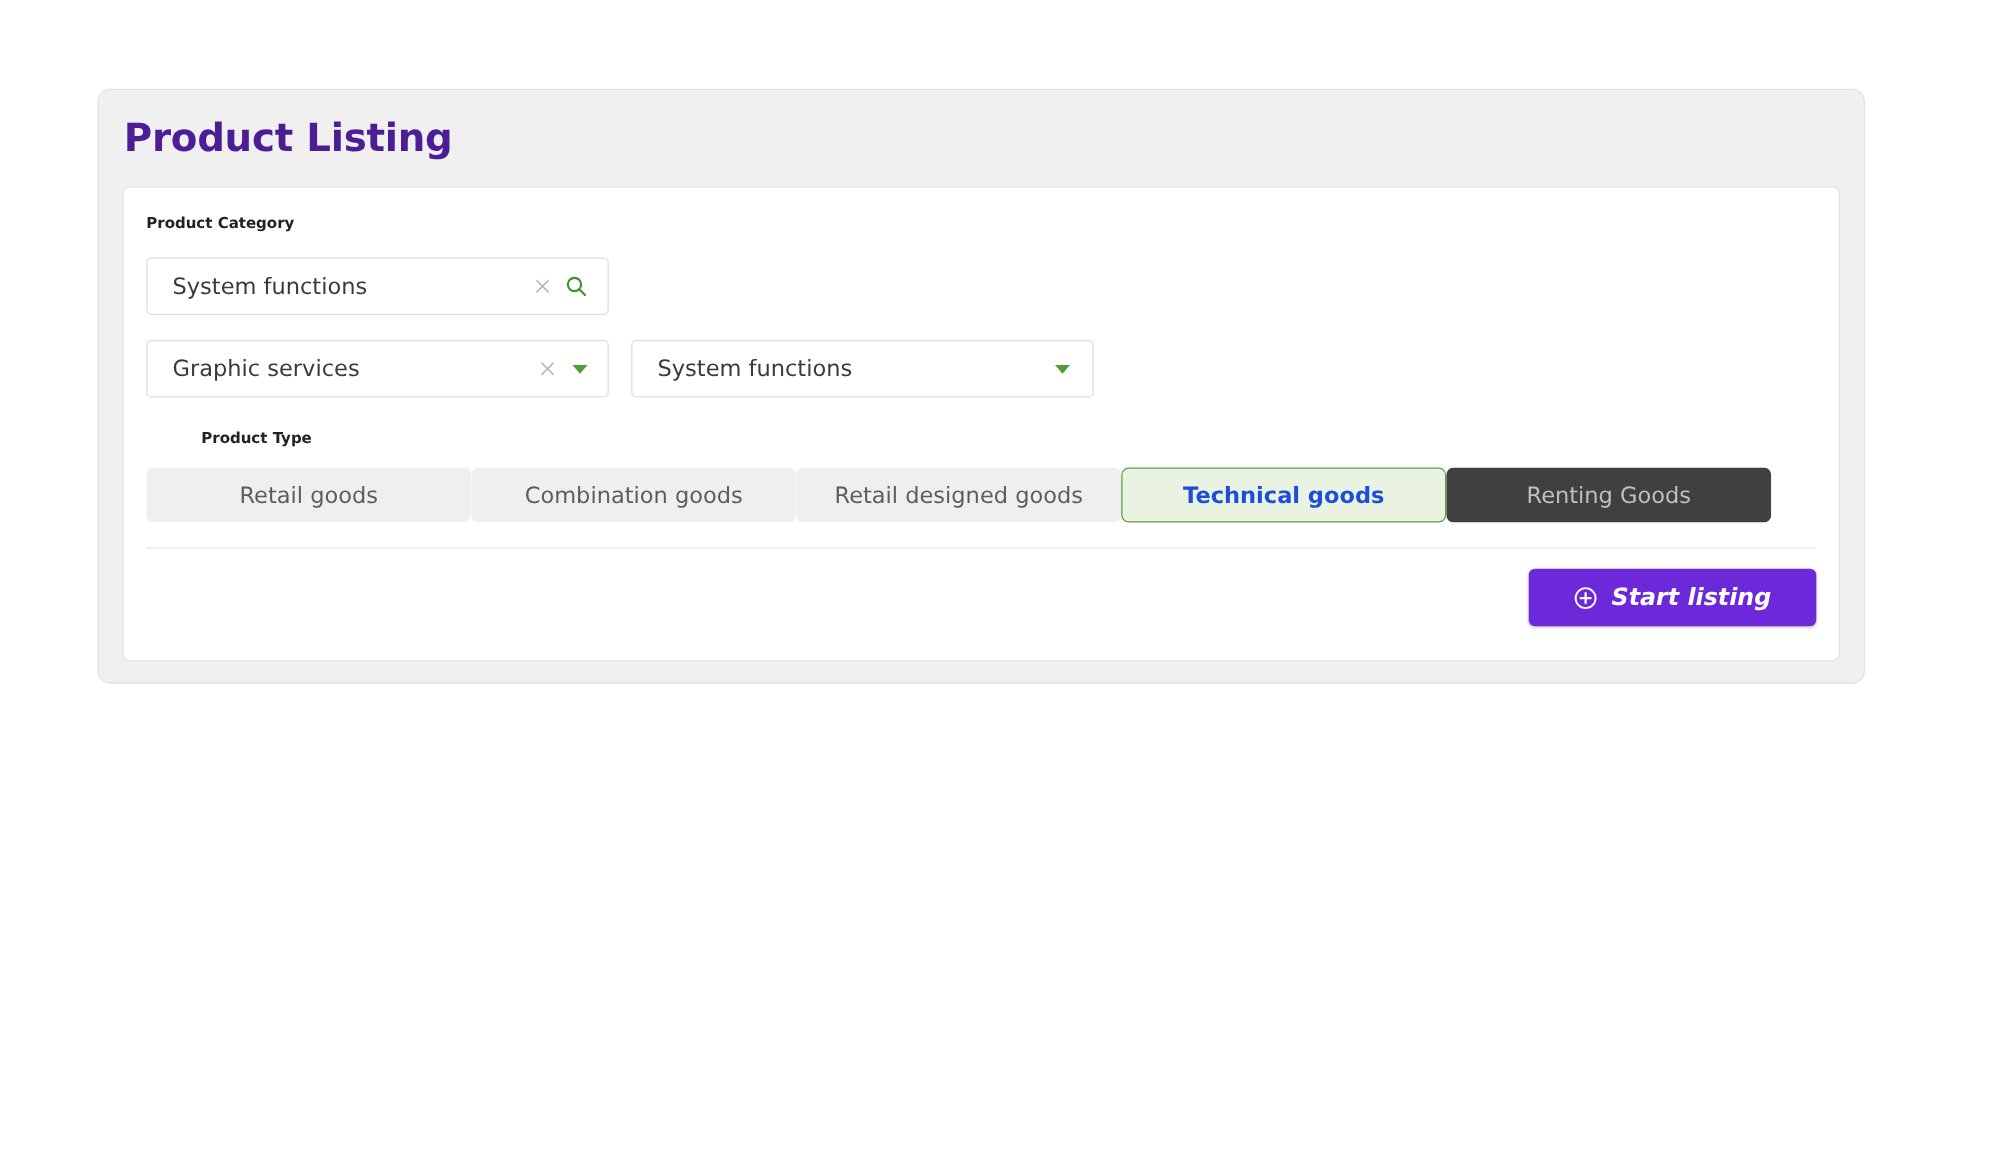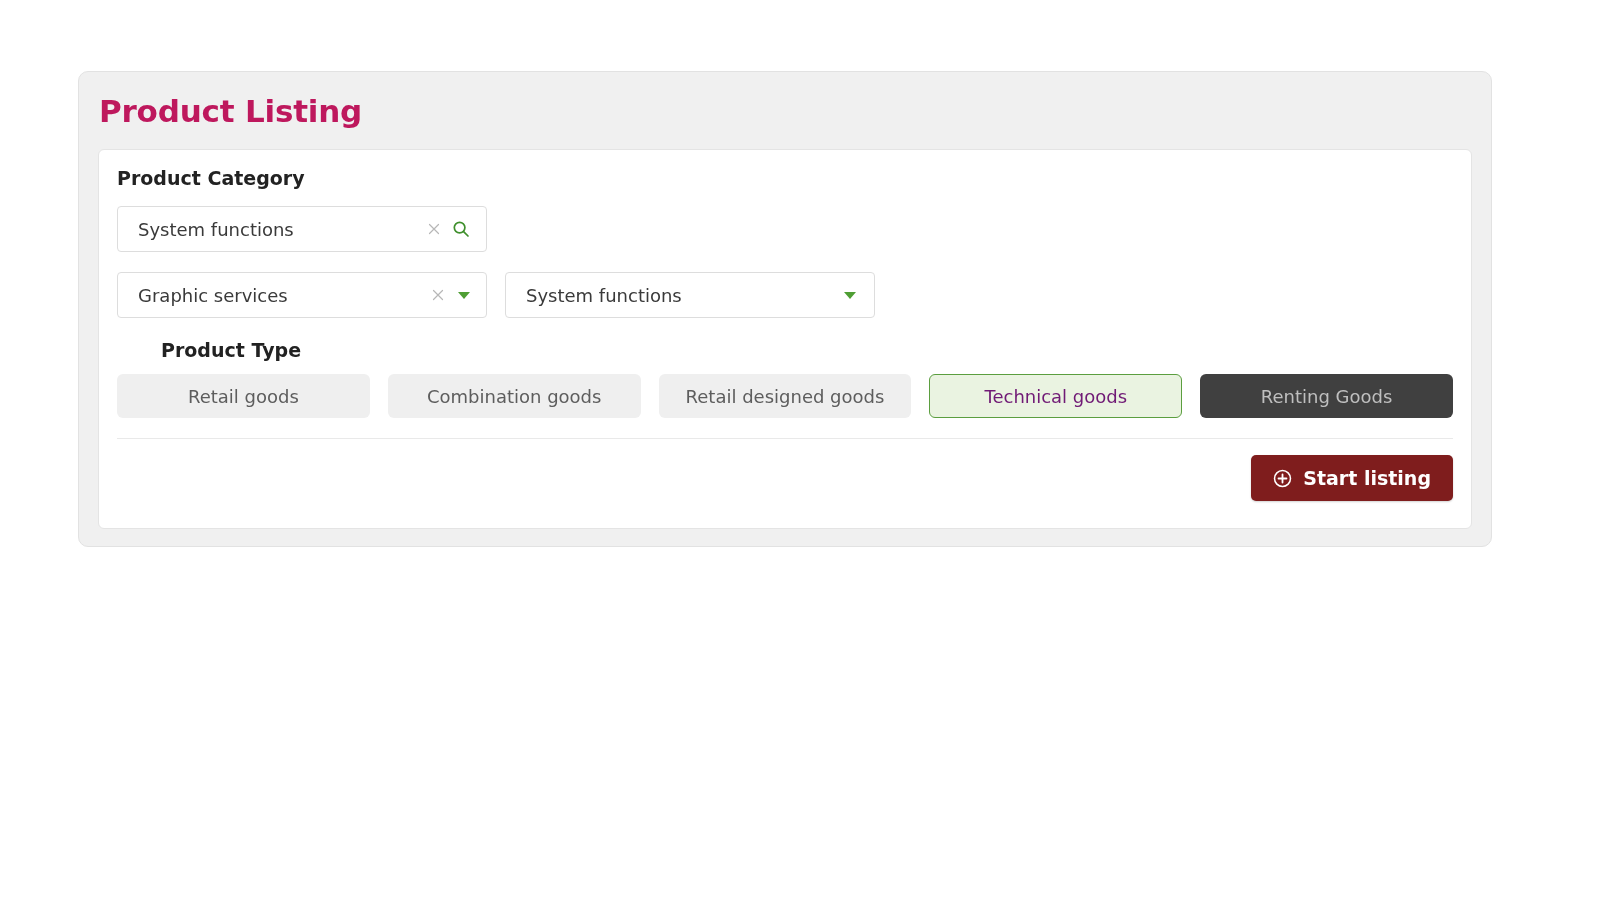--- a/index.html
+++ b/index.html
@@ -27,21 +27,21 @@
     border-radius: 10px;
     box-sizing: border-box;
   }
 
   .page-title {
     position: absolute;
     left: 20px;
     top: 21px;
     font-size: 31px;
     font-weight: bold;
-    color: #be185d;
+    color: #4c1d95;
     letter-spacing: -0.2px;
     white-space: nowrap;
   }
 
   
   .card {
     position: absolute;
     left: 19px;
     top: 77px;
     width: 1374px;
@@ -54,21 +54,21 @@
 
   .card-inner {
     position: absolute;
     left: 18px;
     top: 18px;
     right: 18px;
     bottom: 0;
   }
 
   .field-label {
-    font-size: 19px;
+    font-size: 12px;
     font-weight: bold;
     color: #222222;
     line-height: 20px;
     white-space: nowrap;
   }
 
   
   .row-search {
     margin-top: 18px;
   }
@@ -139,21 +139,20 @@
     margin-left: 2px;
   }
 
   
   .control-select-2 .control-icons { padding-right: 18px; }
 
   
   .type-row {
     margin-top: 14px;
     display: flex;
-    gap: 18px;
   }
   .type-btn {
     box-sizing: border-box;
     height: 44px;
     width: 260px;
     border-radius: 6px;
     border: 1px solid transparent;
     background: #efefef;
     color: #5d5d5d;
     font-size: 18px;
@@ -161,22 +160,22 @@
     display: flex;
     align-items: center;
     justify-content: center;
     white-space: nowrap;
     padding: 0 8px;
     cursor: pointer;
   }
   .type-btn.selected {
     background: #eaf3e1;
     border: 1px solid #5b9e3f;
-    color: #701a75;
-    font-weight: normal;
+    color: #1d4ed8;
+    font-weight: bold;
   }
   .type-btn.disabled {
     background: #404040;
     color: #bfbfbf;
     cursor: default;
   }
 
   
   .divider {
     margin-top: 20px;
@@ -185,33 +184,34 @@
     width: 100%;
   }
   .footer {
     margin-top: 16px;
     display: flex;
     justify-content: flex-end;
   }
   .start-btn {
     box-sizing: border-box;
     height: 46px;
-    background: #7f1d1d;
+    background: #6d28d9;
     color: #ffffff;
     border: none;
     border-radius: 5px;
     font-size: 19px;
     font-weight: bold;
     font-family: inherit;
-    padding: 0 22px;
+    padding: 0 36px;
     display: inline-flex;
     align-items: center;
     gap: 11px;
     cursor: pointer;
     box-shadow: 0 1px 2px rgba(0,0,0,0.18);
+    font-style: italic;
   }
   .icon-plus-circle {
     width: 19px;
     height: 19px;
     display: block;
     flex: 0 0 auto;
   }
 </style>
 </head>
 <body>

